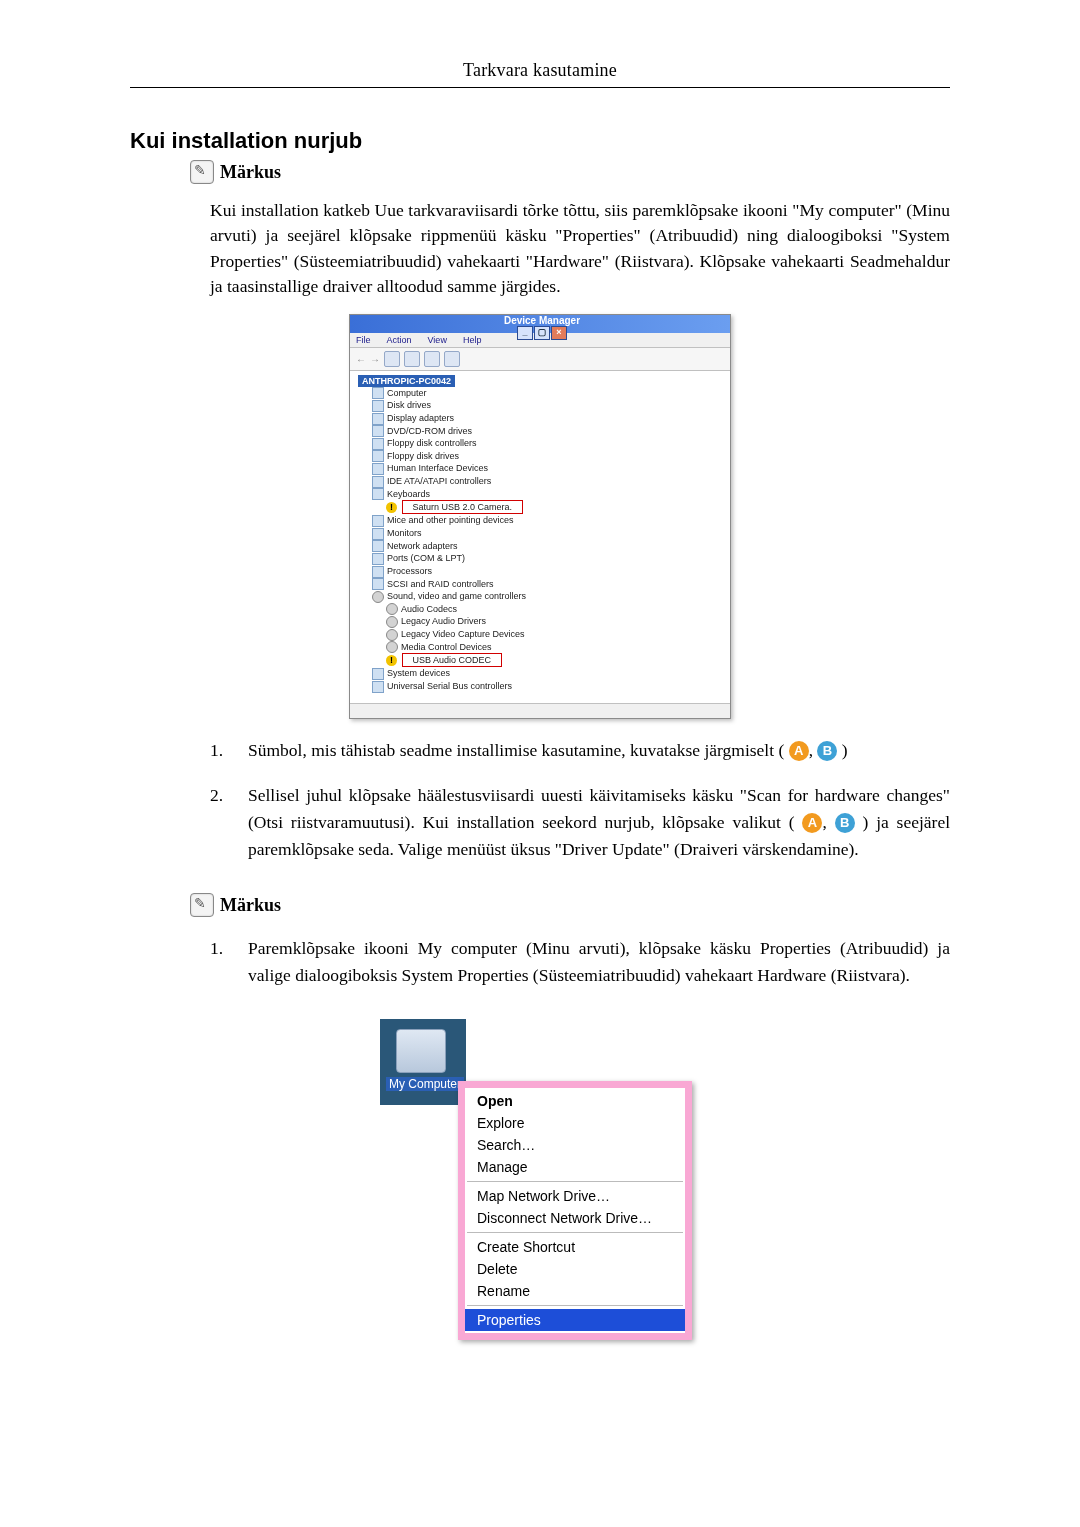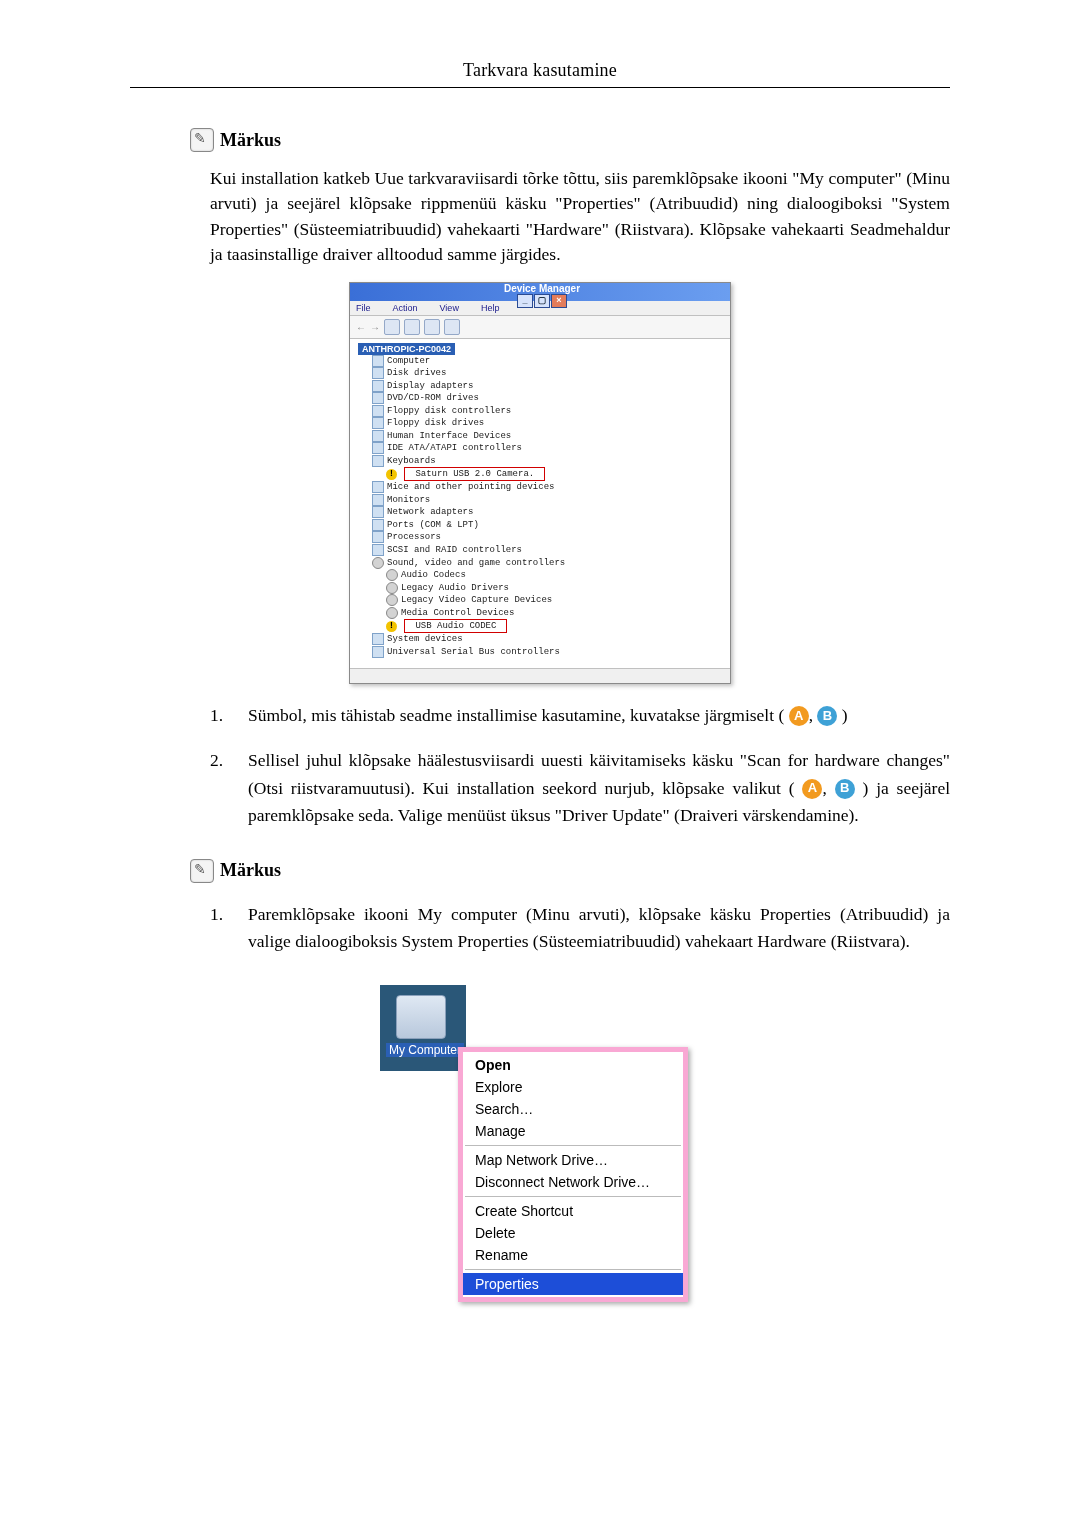--- a/index.html
+++ b/index.html
@@ -133,21 +133,21 @@
     background: #d7e3fb;
     font-size: 9px;
     line-height: 10px;
     text-align: center;
     color: #234;
     font-weight: bold;
   }
   .winbtn.close { background: #e37c5a; color: #fff; }
   .dm-menu {
     display: flex;
-    gap: 22px;
+    gap: 16px;
     padding: 2px 6px;
     color: #1a1a8a;
     background: #f0f0f0;
     border-bottom: 1px solid #c0c0c0;
   }
   .dm-toolbar {
     display: flex;
     gap: 4px;
     padding: 3px 6px;
     background: #f6f6f6;
@@ -175,21 +175,20 @@
     font-weight: bold;
   }
   .tree ul {
     list-style: none;
     padding-left: 14px;
     margin: 0;
   }
   .tree li {
     position: relative;
     white-space: nowrap;
-    font-family: Liberation Mono, monospace;
   }
   .tree .ic {
     display: inline-block;
     width: 10px; height: 10px;
     margin-right: 3px;
     vertical-align: middle;
   }
   .ic-dev    { background: #cfe0f2; border: 1px solid #7fa2c9; }
   .ic-snd    { background: #d3d3d3; border: 1px solid #888; border-radius: 50%; }
   .ic-warn {
@@ -242,21 +241,21 @@
     color: #fff;
     background: #2a5fb4;
     padding: 0 3px;
   }
   .ctx-menu {
     position: absolute;
     left: 78px;
     top: 62px;
     width: 220px;
     background: #fff;
-    border: 5px solid #f9a8d4;
+    border: 7px solid #f9a8d4;
     box-shadow: 2px 2px 5px rgba(0,0,0,0.35);
     font-size: 14px;
     color: #000;
     padding: 2px 0;
     z-index: 2;
   }
   .ctx-menu .item {
     padding: 3px 12px;
     white-space: nowrap;
   }
@@ -273,20 +272,21 @@
     height: 280px;
   }
 </style>
 </head>
 <body>
 
 <div class="page">
   <div class="top-header">Tarkvara kasutamine</div>
   <hr class="hr-top">
 
+  <h2 class="section">Kui installation nurjub</h2>
   <div class="note-line">
     <span class="note-icon"></span>
     <span class="note-label">Märkus</span>
   </div>
   <p class="body-para">Kui installation katkeb Uue tarkvaraviisardi tõrke tõttu, siis paremklõpsake ikooni "My computer" (Minu arvuti) ja seejärel klõpsake rippmenüü käsku "Properties" (Atribuudid) ning dialoogiboksi "System Properties" (Süsteemiatribuudid) vahekaarti "Hardware" (Riistvara). Klõpsake vahekaarti Seadmehaldur ja taasinstallige draiver alltoodud samme järgides.</p>
 
   <div class="dm-window">
     <div class="dm-title">
       <span>Device Manager</span>
       <span class="winbtns">

